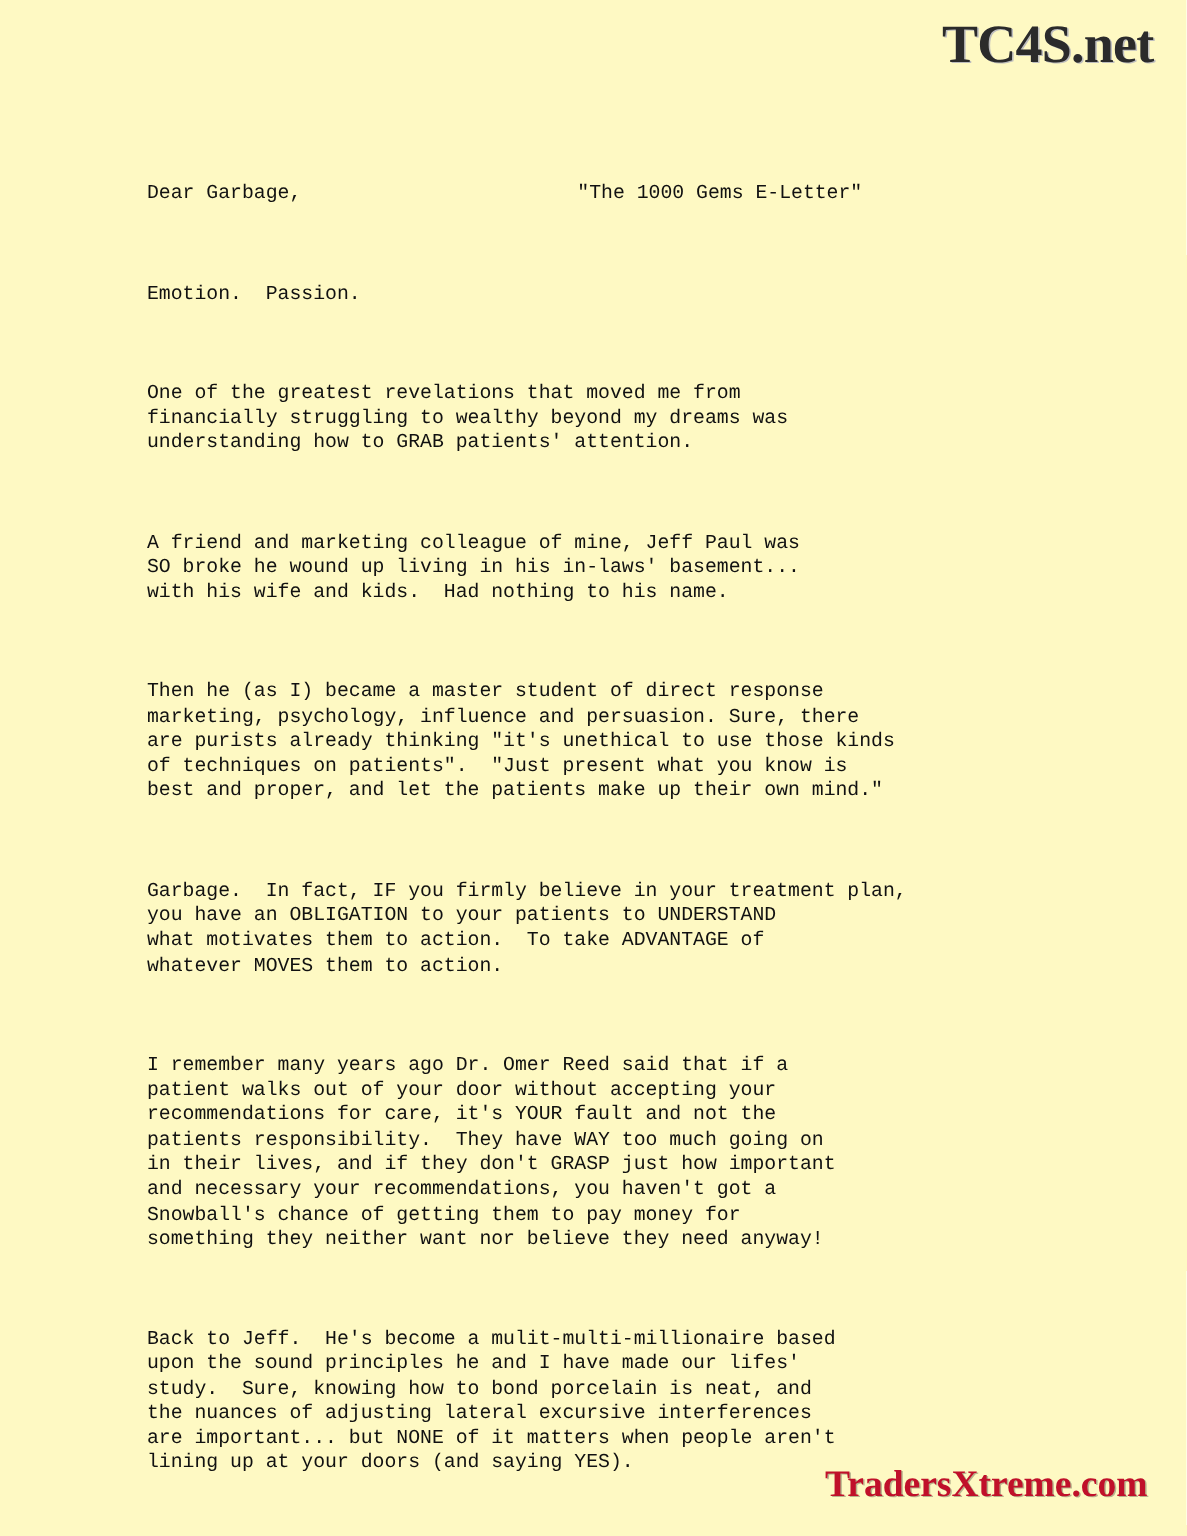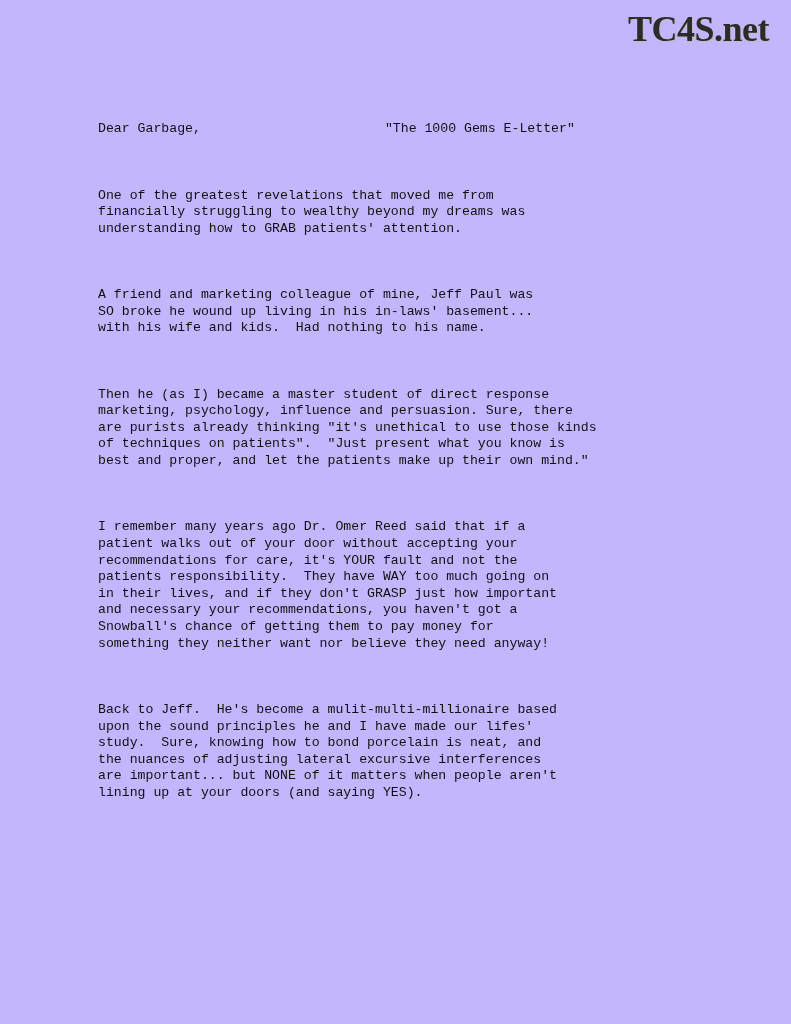--- a/index.html
+++ b/index.html
@@ -11,21 +11,21 @@
     width: 791px;
     height: 1024px;
     position: relative;
     font-family: "Liberation Sans", sans-serif;
     overflow: hidden;
   }
 
   .page {
     position: absolute;
     inset: 0;
-    background: #c4b5fd;
+    background: #fef9c3;
   }
 
   
   .brand-top {
     position: absolute;
     top: 8px;
     right: 22px;
     font-family: "Liberation Serif", serif;
     font-weight: bold;
     font-size: 36px;
@@ -107,43 +107,49 @@
 </style>
 </head>
 <body>
 
 <div class="page">
 
   <div class="brand-top">TC4S.net</div>
 
   <div class="letter">
     <div class="para salutation-row"><span>Dear Garbage,</span><span class="title-inline">"The 1000 Gems E-Letter"</span></div>
+    <p class="para">Emotion.  Passion.</p>
     <p class="para">One of the greatest revelations that moved me from
 financially struggling to wealthy beyond my dreams was
 understanding how to GRAB patients' attention.</p>
     <p class="para">A friend and marketing colleague of mine, Jeff Paul was
 SO broke he wound up living in his in-laws' basement...
 with his wife and kids.  Had nothing to his name.</p>
     <p class="para">Then he (as I) became a master student of direct response
 marketing, psychology, influence and persuasion. Sure, there
 are purists already thinking "it's unethical to use those kinds
 of techniques on patients".  "Just present what you know is
 best and proper, and let the patients make up their own mind."</p>
+    <p class="para">Garbage.  In fact, IF you firmly believe in your treatment plan,
+you have an OBLIGATION to your patients to UNDERSTAND
+what motivates them to action.  To take ADVANTAGE of
+whatever MOVES them to action.</p>
     <p class="para">I remember many years ago Dr. Omer Reed said that if a
 patient walks out of your door without accepting your
 recommendations for care, it's YOUR fault and not the
 patients responsibility.  They have WAY too much going on
 in their lives, and if they don't GRASP just how important
 and necessary your recommendations, you haven't got a
 Snowball's chance of getting them to pay money for
 something they neither want nor believe they need anyway!</p>
     <p class="para">Back to Jeff.  He's become a mulit-multi-millionaire based
 upon the sound principles he and I have made our lifes'
 study.  Sure, knowing how to bond porcelain is neat, and
 the nuances of adjusting lateral excursive interferences
 are important... but NONE of it matters when people aren't
 lining up at your doors (and saying YES).</p>
     
   </div>
 
 
+  <div class="brand-bottom">TradersXtreme.com</div>
 
 </div>
 
 </body></html>

